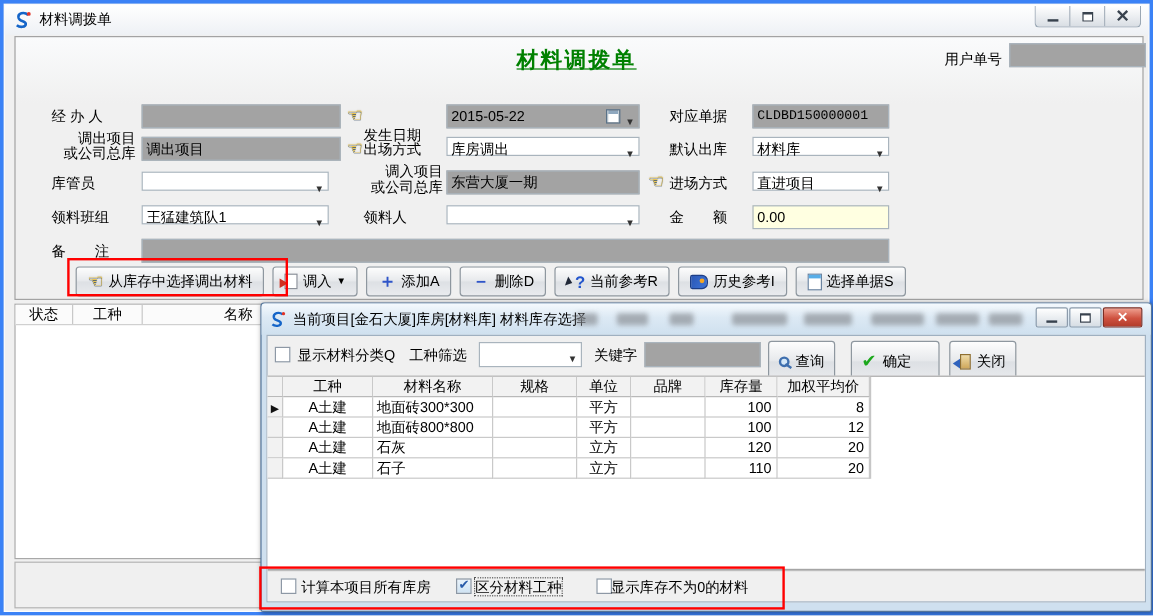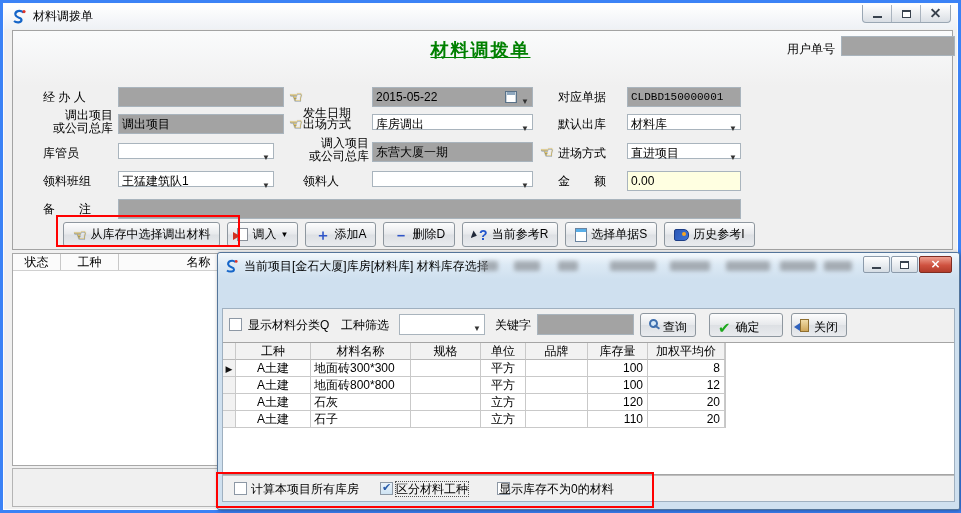--- a/index.html
+++ b/index.html
@@ -56,27 +56,27 @@
   .dialog { position:absolute; left:217px; top:252px; width:743px; height:258px; background:#cfe0ef; border:1px solid #54759a; border-radius:3px 3px 2px 2px; box-shadow:1px 1px 4px rgba(0,0,0,.35); z-index:10; }
   .dlg-titlebar { position:absolute; left:0; top:0; right:0; height:26px; background:linear-gradient(#f4f9fd,#dcE9f4 45%,#cfe0ef); border-radius:3px 3px 0 0; display:flex; align-items:center; padding-left:6px; }
   .dlg-title { margin-left:5px; white-space:nowrap;text-align:right; }
   .redact { position:absolute; top:8px; height:10px; background:#8d9298; opacity:.7; filter:blur(2px); border-radius:2px; }
   .dlg-btns { position:absolute; top:3px; right:7px; display:flex; gap:1px; }
   .dlg-btn { width:27px; height:17px; display:flex; align-items:center; justify-content:center; background:linear-gradient(#ffffff,#d6dde4); border:1px solid #8c9bab; border-radius:2px; }
   .dlg-btn.close { width:33px; background:linear-gradient(#efa090,#cf5240 55%,#b23c2b); border-color:#7e2d22; }
   .glyph-x.small { transform:scale(.8); }
   .glyph-x.white::before,.glyph-x.white::after { background:#fff; }
 
-  .dlg-client { position:absolute; left:4px; right:4px; top:26px; bottom:7px; background:#f0f0f0; border:1px solid #9fb0c0;margin-top:29px; }
+  .dlg-client { position:absolute; left:4px; right:4px; top:26px; bottom:7px; background:#f0f0f0; border:1px solid #9fb0c0; }
   .dlg-filter { position:absolute; left:0; right:0; top:0; height:33px; }
   .cb { position:absolute; width:13px; height:13px; background:#fff; border:1px solid #8d98a5; }
   .cb.checked { background:linear-gradient(#e9f3fb,#cfe3f3); }
   .cb.checked::after { content:"✔"; position:absolute; left:1px; top:-2px; font-size:11px; color:#2a5caa; }
   .flabel { position:absolute; line-height:14px; white-space:pre; }
-  .dlg-btnrow { position:absolute; height:24px; display:flex; gap:5px; padding:5px 8px; background:linear-gradient(#fdfdfd,#e7e9ec 48%,#dde0e4 52%,#e9ebee); border:1px solid #8e979f; border-radius:3px; }
+  .dlg-btnrow { position:absolute; height:24px; display:flex; align-items:center; gap:5px; padding:16px 8px; background:linear-gradient(#fdfdfd,#e7e9ec 48%,#dde0e4 52%,#e9ebee); border:1px solid #8e979f; border-radius:3px; }
   .mag { width:9px; height:9px; border:2px solid #3f6fae; border-radius:50%; background:#d5e8f8; position:relative; }
   .mag::after { content:""; position:absolute; width:6px; height:2px; background:#3f6fae; right:-4px; bottom:-2px; transform:rotate(35deg); }
   .okcheck { color:#1ca81c; font-size:15px; font-weight:bold; }
   .door { width:9px; height:13px; background:linear-gradient(#f0dca8,#cfa75a); border:1px solid #8f6f30; position:relative; }
   .door::before { content:""; position:absolute; left:-7px; top:3px; width:0; height:0; border-right:6px solid #2f62bd; border-top:4px solid transparent; border-bottom:4px solid transparent; }
 
   .dlg-panel { position:absolute; left:0; right:0; top:33px; bottom:26px; background:#fff; border:1px solid #a5a5a5; border-left:none; border-right:none; }
   .dtable { position:absolute; left:0; top:0; border-right:1px solid #c6c6c6; }
   .drow { display:flex; height:17px; }
   .dcell { border-right:1px solid #c9c9c9; border-bottom:1px solid #c9c9c9; line-height:16px; overflow:hidden; white-space:nowrap; }
@@ -164,22 +164,22 @@
 
   <span class="lbl" style="left:40px;top:196px;width:70px;">备　　注</span>
   <div class="inp" style="left:115px;top:196px;width:623px;"></div>
 
   <div class="toolbar">
     <div class="btn"><span class="hand" style="position:static;">☜</span><span>从库存中选择调出材料</span></div>
     <div class="btn"><span class="page-red"></span><span>调入</span><span style="font-size:8px;">▼</span></div>
     <div class="btn"><span class="plus">＋</span><span>添加A</span></div>
     <div class="btn"><span class="minus">－</span><span>删除D</span></div>
     <div class="btn"><span class="cursor-tri"></span><span class="helpq">?</span><span>当前参考R</span></div>
+    <div class="btn"><span class="book"></span><span>历史参考I</span></div>
     <div class="btn"><span class="notepad"></span><span>选择单据S</span></div>
-    <div class="btn"><span class="book"></span><span>历史参考I</span></div>
   </div>
 
   <div class="grid">
     <div class="grid-head">
       <div class="gh" style="width:48px;">状态</div>
       <div class="gh" style="width:58px;">工种</div>
       <div class="gh" style="width:160px;">名称</div>
     </div>
   </div>
   <div class="grid-footer"></div>
@@ -291,20 +291,20 @@
         </div>
       </div>
     </div>
 
     <div class="dlg-footer">
       <span class="cb" style="left:11px;top:6px;"></span>
       <span class="flabel" style="left:28px;top:6px;">计算本项目所有库房</span>
       <span class="cb checked" style="left:157px;top:6px;"></span>
       <span class="flabel focus-dotted" style="left:173px;top:6px;">区分材料工种</span>
       <span class="cb" style="left:274px;top:6px;"></span>
-      <span class="flabel" style="left:276px;top:6px;">显示库存不为0的材料</span>
+      <span class="flabel" style="left:286px;top:6px;">显示库存不为0的材料</span>
     </div>
 
   </div>
 </div>
 
 <div class="red-rect" id="red1"></div>
 <div class="red-rect" id="red2"></div>
 
 </body></html>

